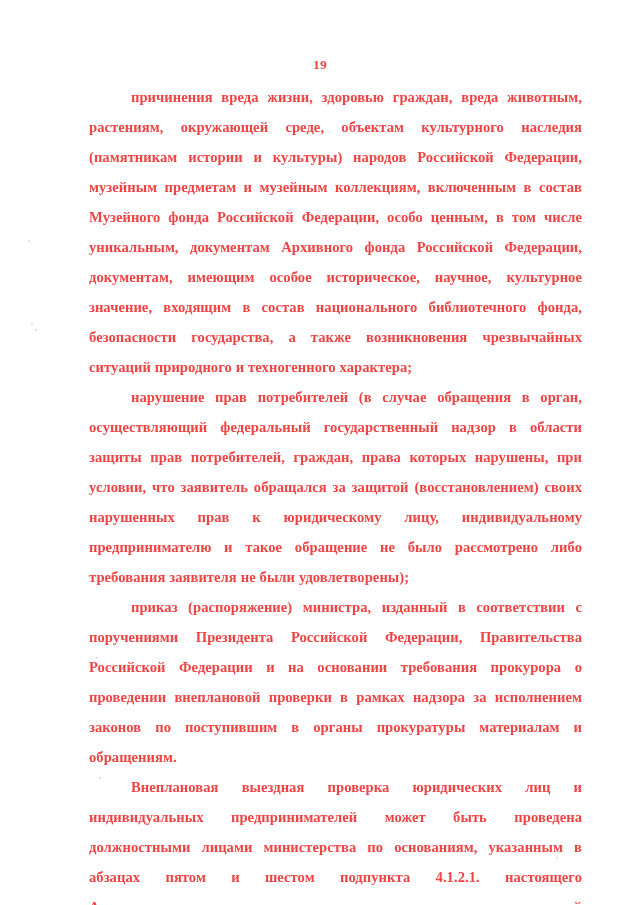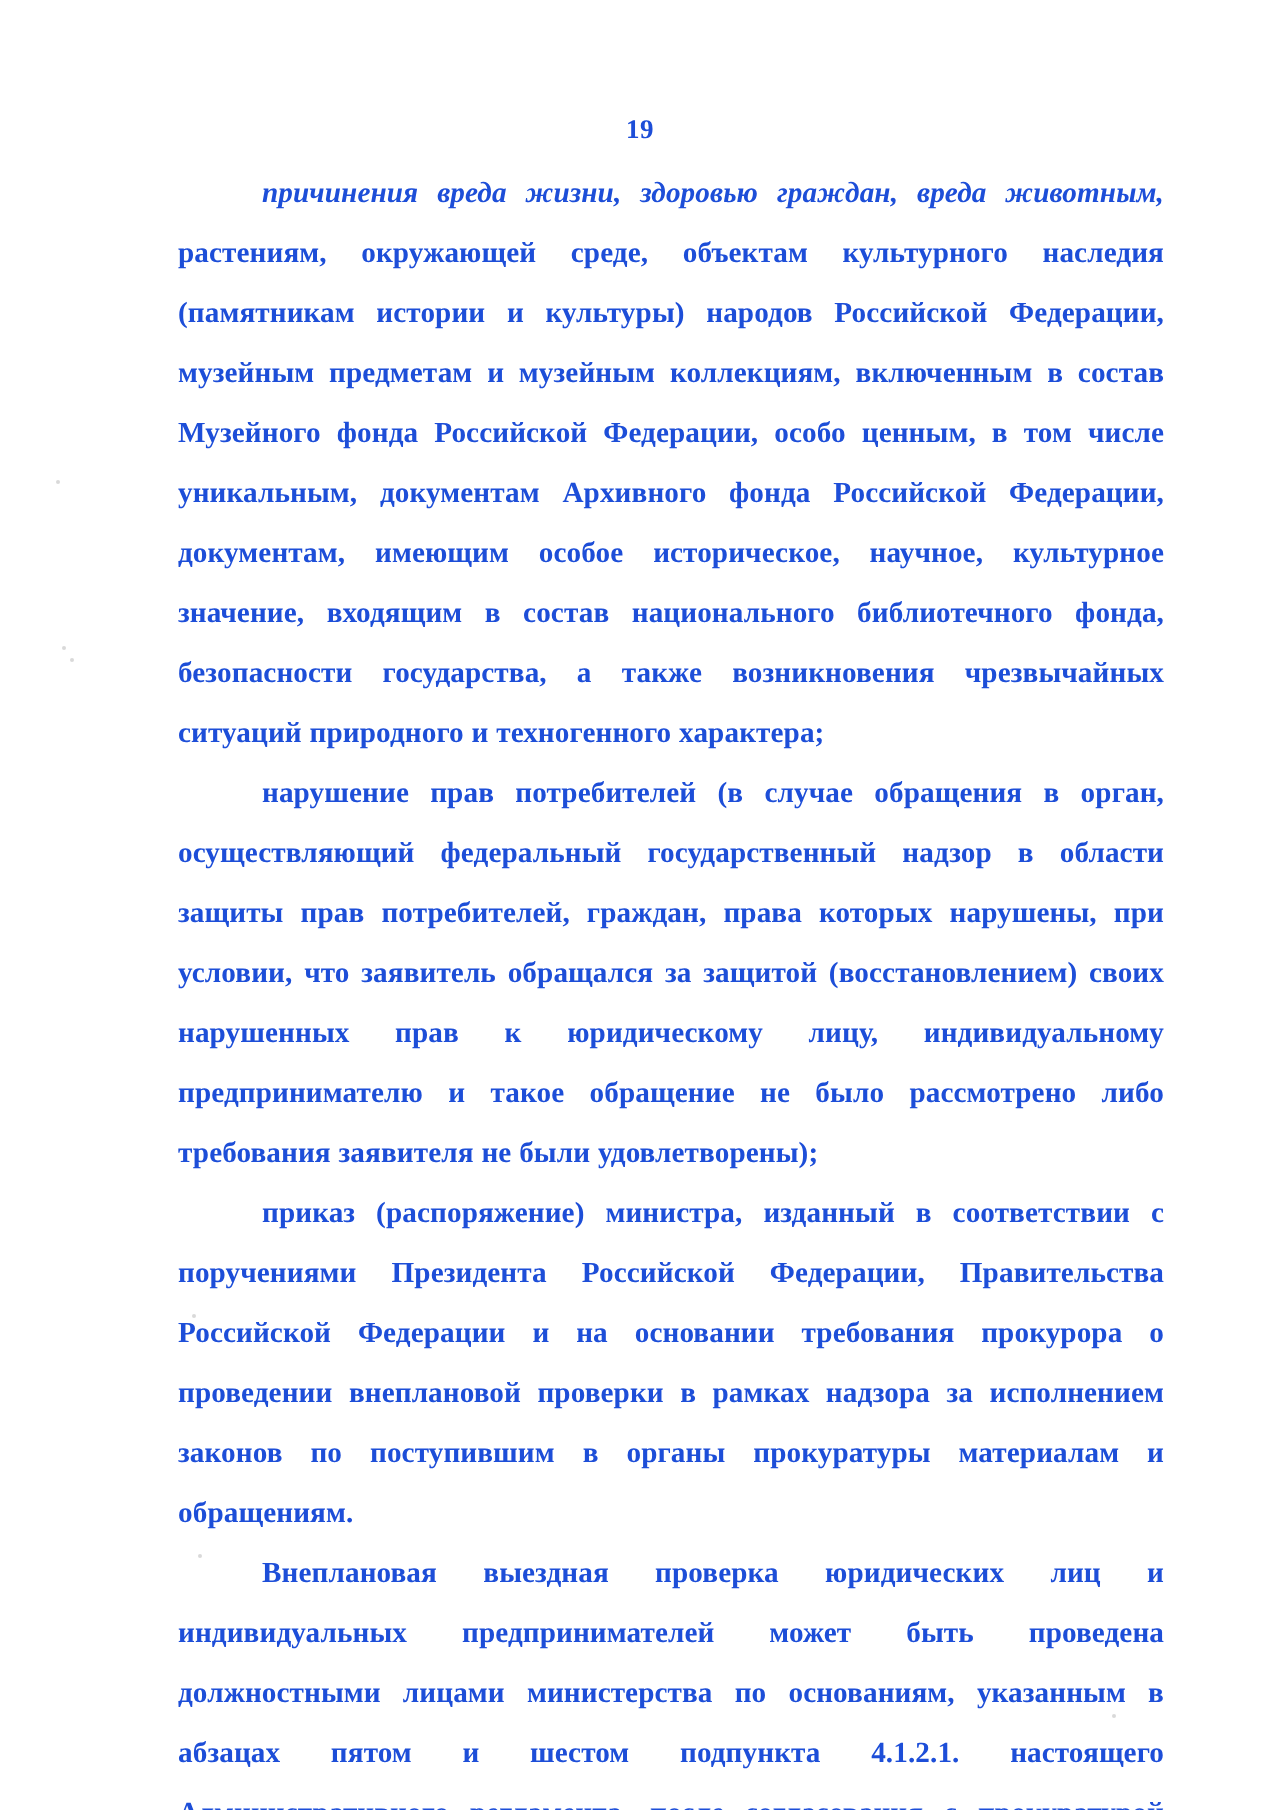--- a/index.html
+++ b/index.html
@@ -10,21 +10,21 @@
   }
 
   .page {
     position: relative;
     width: 640px;
     height: 905px;
     margin: 0 auto;
     background: #ffffff;
     overflow: hidden;
     font-family: "Liberation Serif", "DejaVu Serif", serif;
-    color: #1d4ed8;
+    color: #ef4444;
   }
 
   
   .speck {
     position: absolute;
     background: #b9b9b9;
     border-radius: 50%;
     opacity: .55;
   }
 
@@ -54,21 +54,20 @@
     font-size: 14.6px;
     line-height: 30px;
     font-weight: 600;
     letter-spacing: .05px;
     word-spacing: .2px;
     -webkit-font-smoothing: none;
   }
 
   
   .para .run-italic {
-    font-style: italic;
   }
 
   .para .run-normal {
     font-style: normal;
   }
 </style>
 </head>
 <body>
 
 <div class="page">

